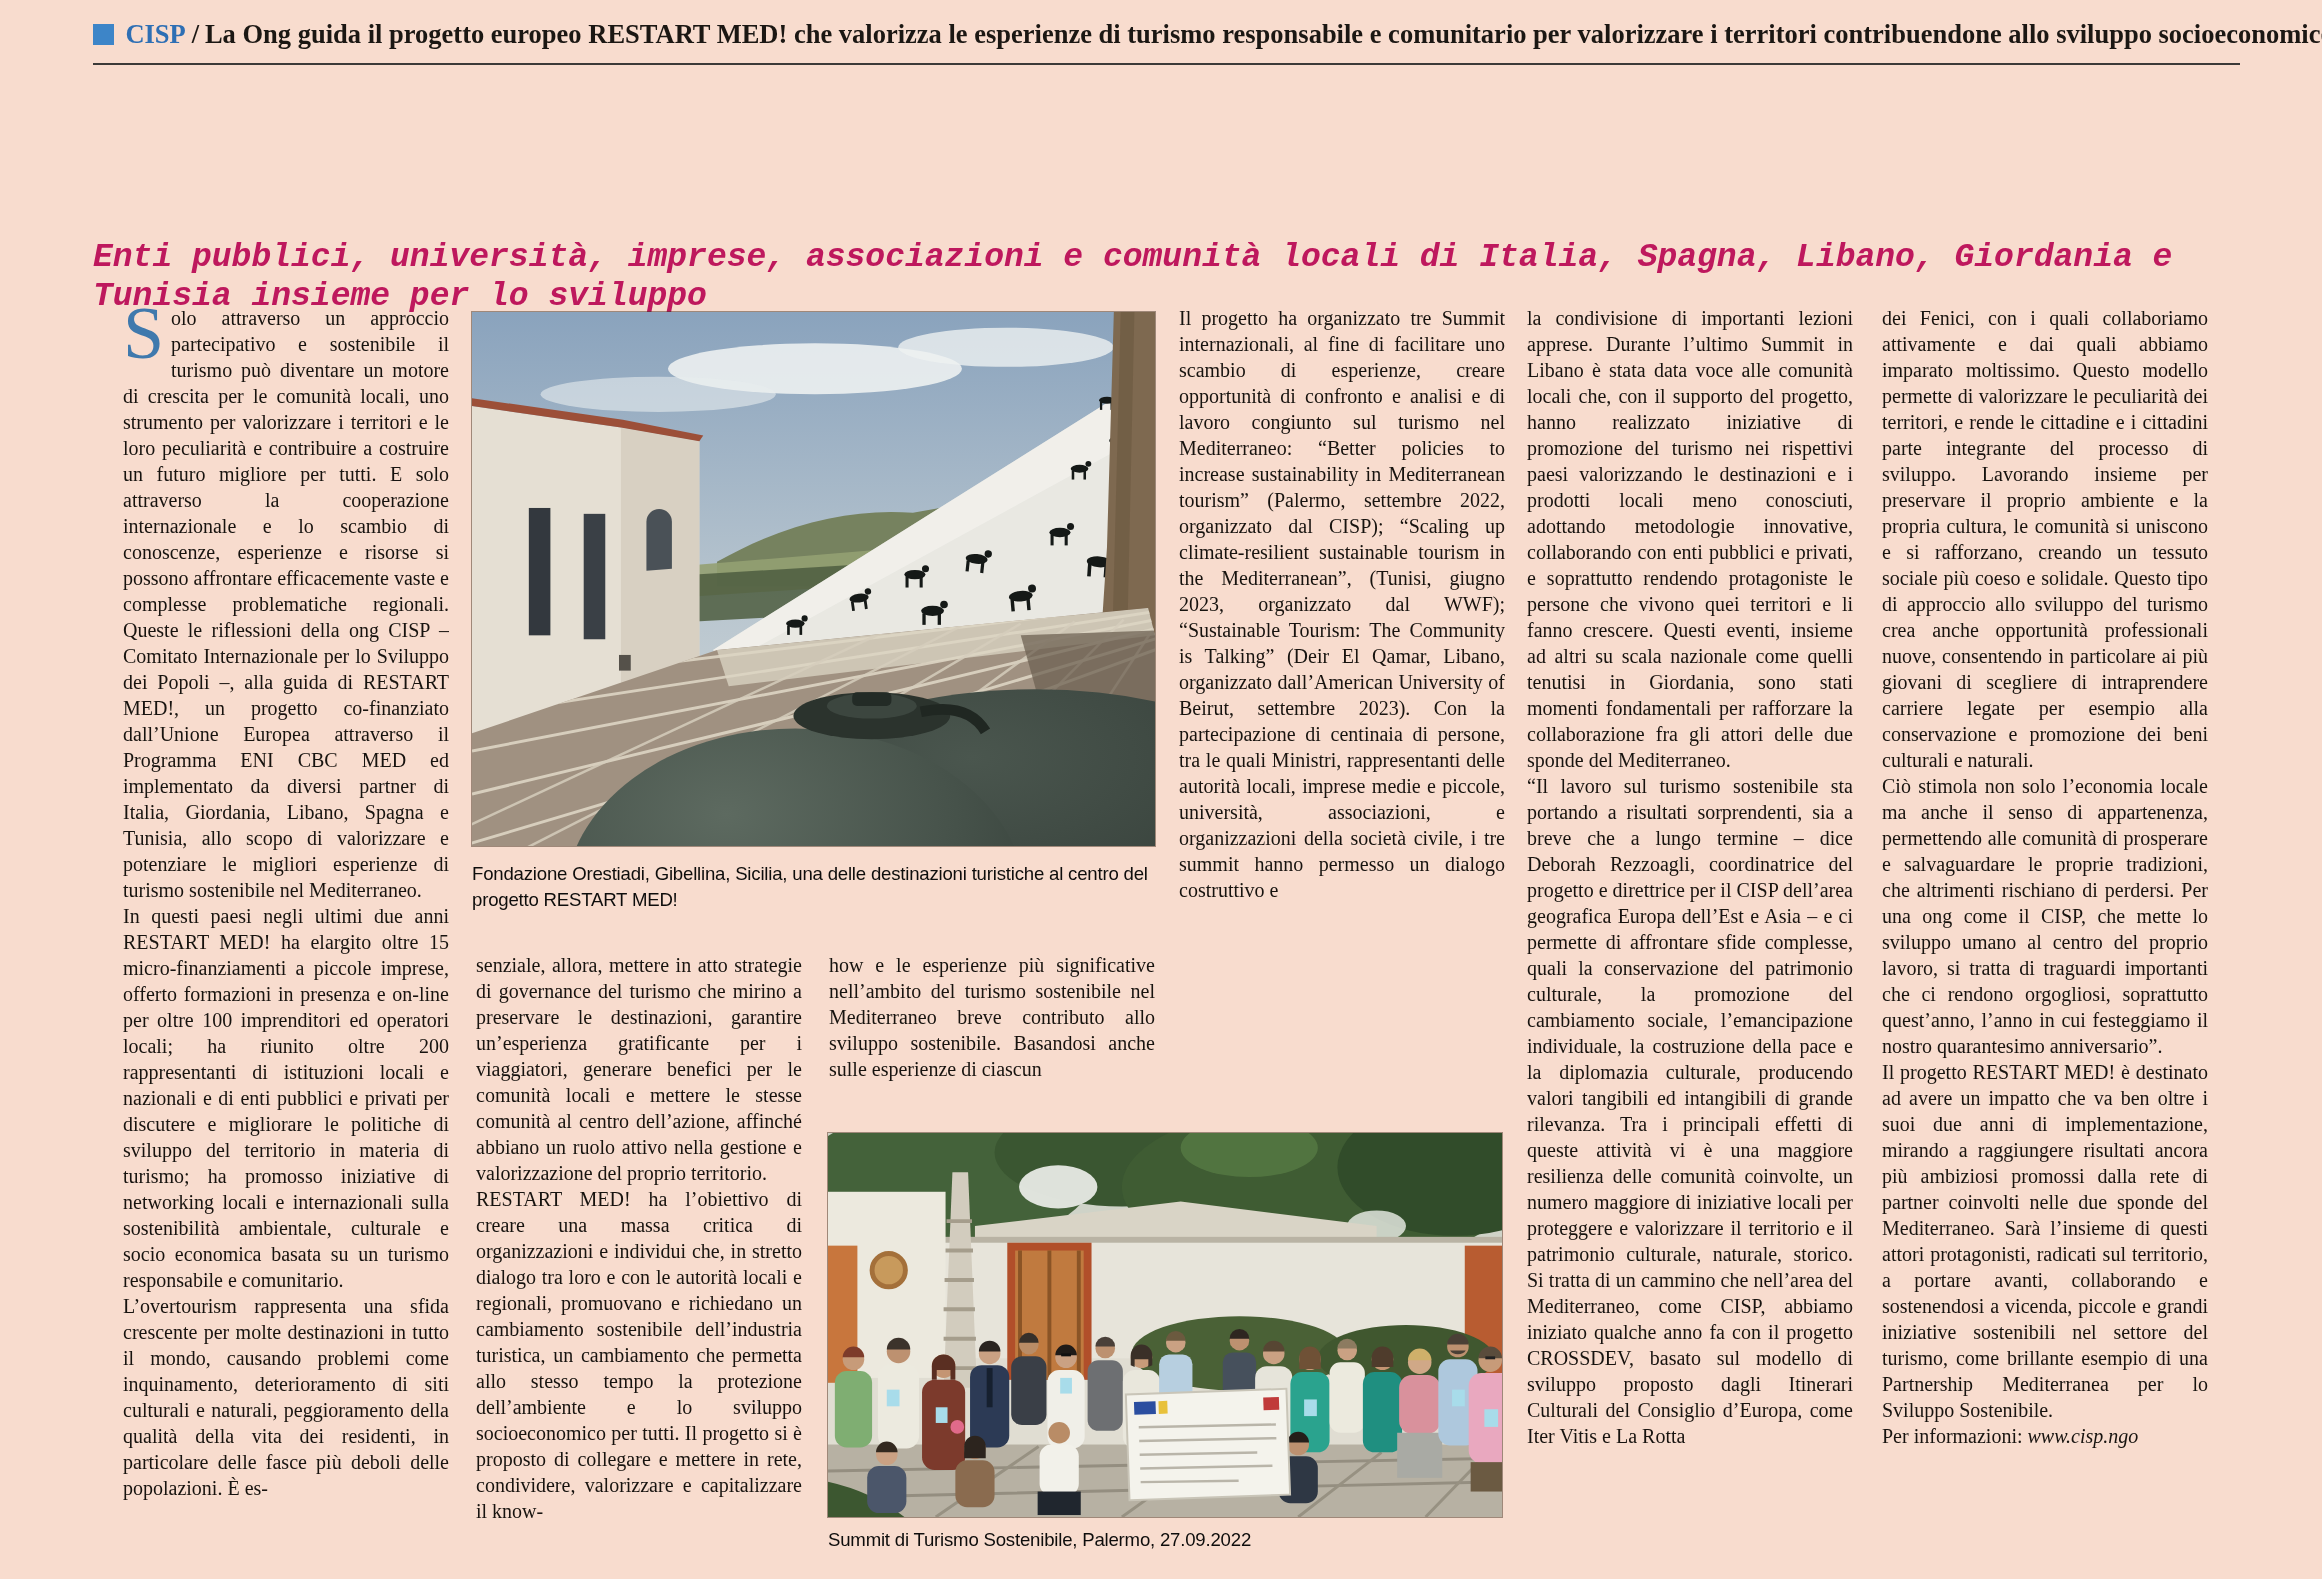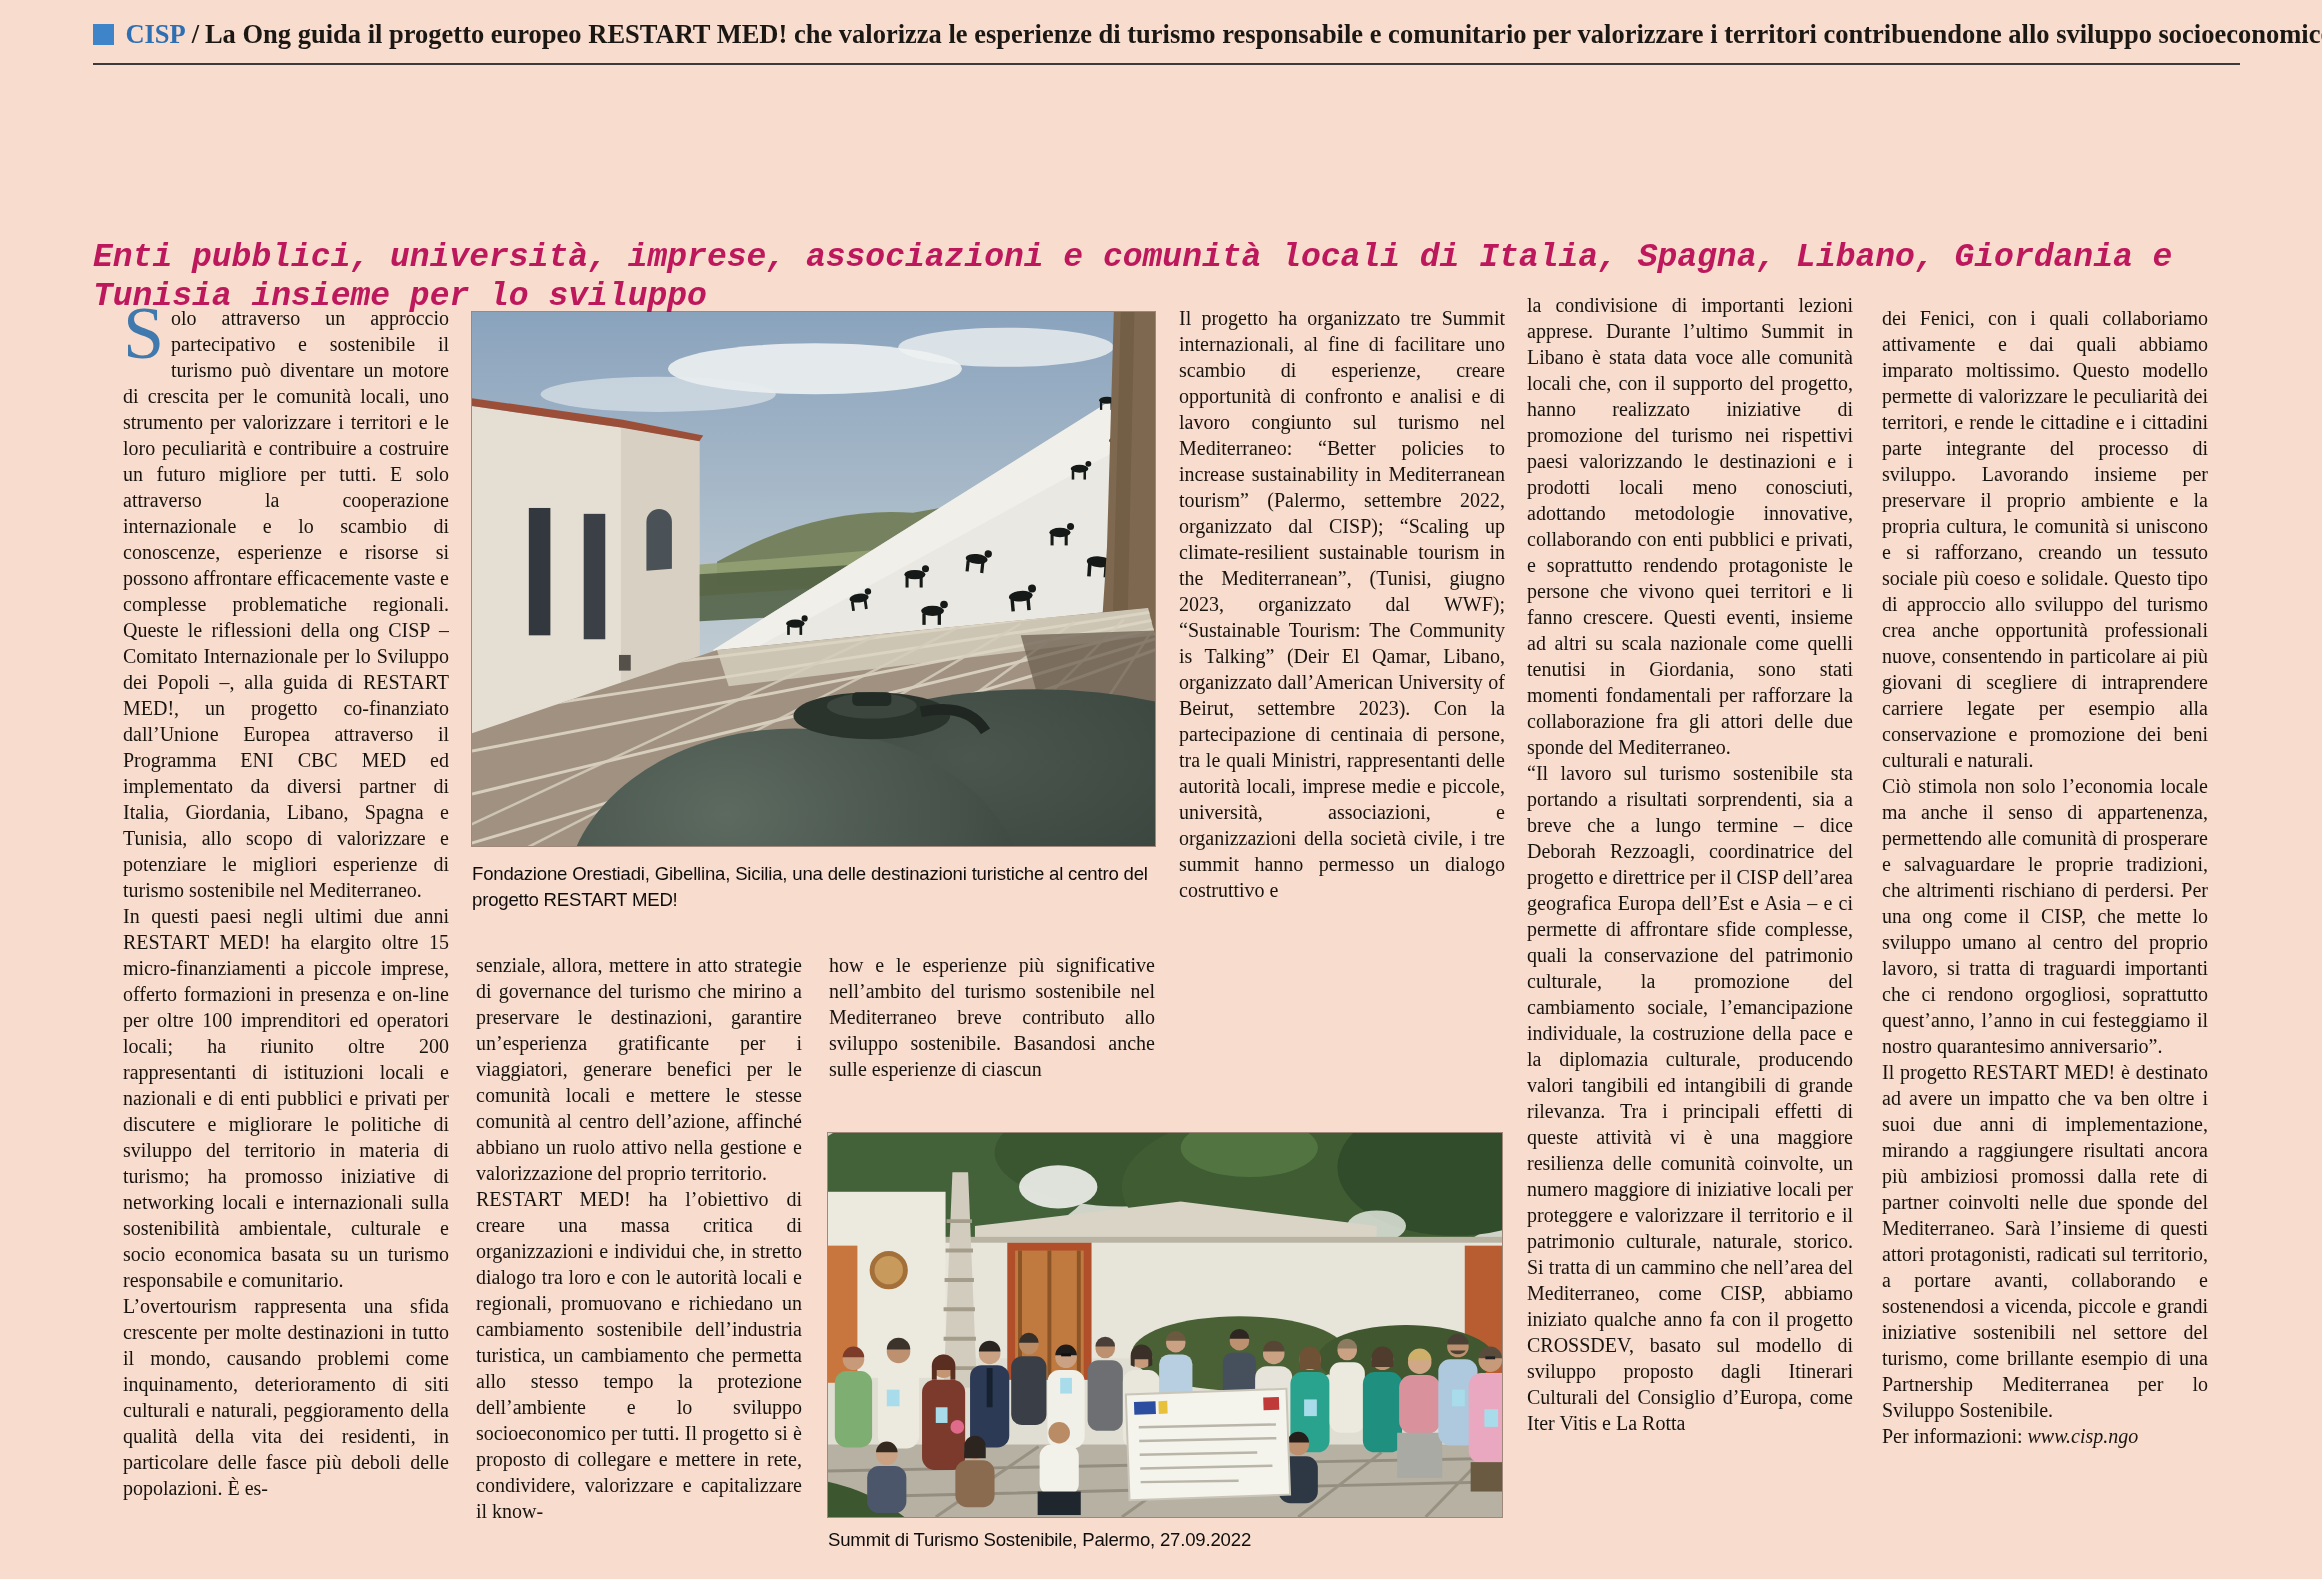--- a/index.html
+++ b/index.html
@@ -25,21 +25,21 @@
            font-family:Liberation Mono, monospace;font-style:italic;font-weight:700;
            font-size:33px;line-height:39px;color:#be185d;}
   
   .col{position:absolute;width:326px;font-size:20px;line-height:26px;text-align:justify;
        overflow:hidden;color:#17130f;}
   .col p{margin:0;}
   .col1{left:123px;top:305px;height:1268px;}
   .col2{left:476px;top:952px;height:621px;}
   .col3{left:829px;top:952px;height:165px;}
   .col4{left:1179px;top:305px;height:819px;}
-  .col5{left:1527px;top:292px;height:1268px;}
+  .col5{left:1527px;top:305px;height:1268px;}
   .col6{left:1882px;top:305px;height:1268px;}
   .dropcap{float:left;font-size:74px;line-height:53px;padding:2px 6.9px 0 0;
            color:#3f79ad;font-family:"Liberation Serif",serif;font-weight:400;}
   .info-url{font-style:italic;}
   
   .photo{position:absolute;overflow:hidden;outline:1px solid rgba(70,52,36,.5);}
   .photo1{left:472px;top:312px;width:683px;height:534px;}
   .photo2{left:828px;top:1133px;width:674px;height:384px;}
   .photo svg{display:block;width:100%;height:100%;}
   .caption{position:absolute;font-family:"Liberation Sans",sans-serif;

